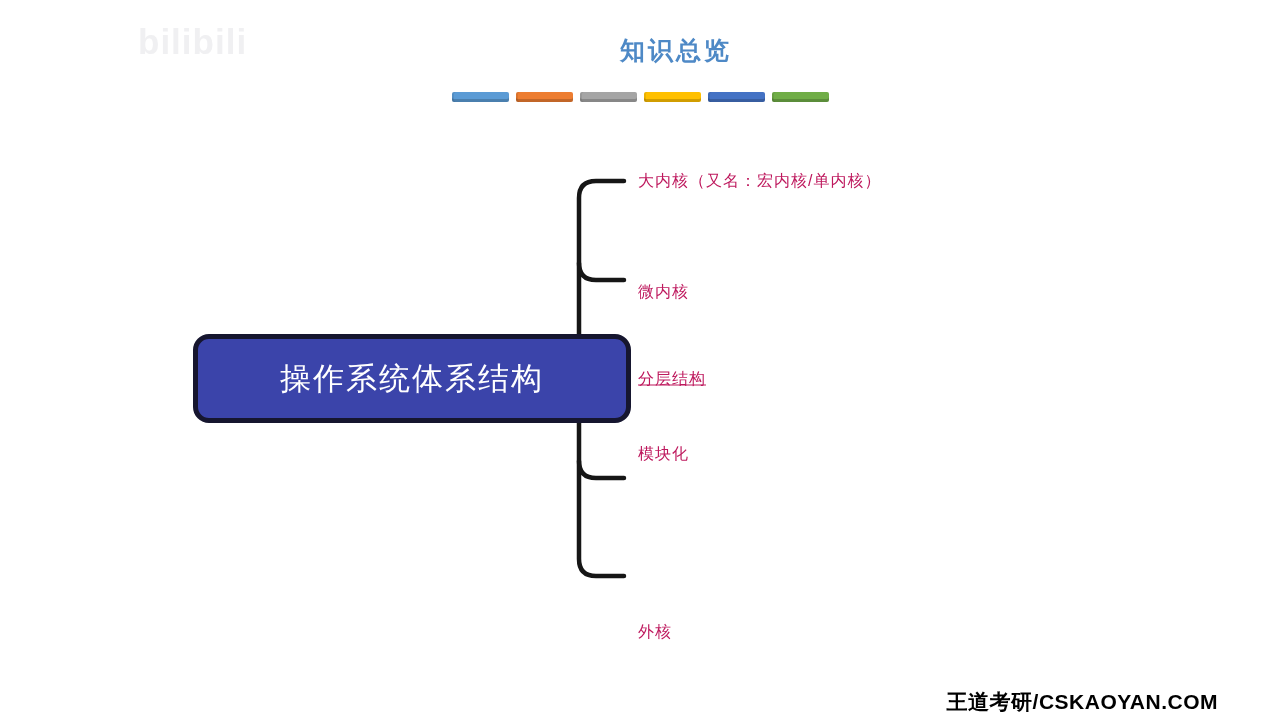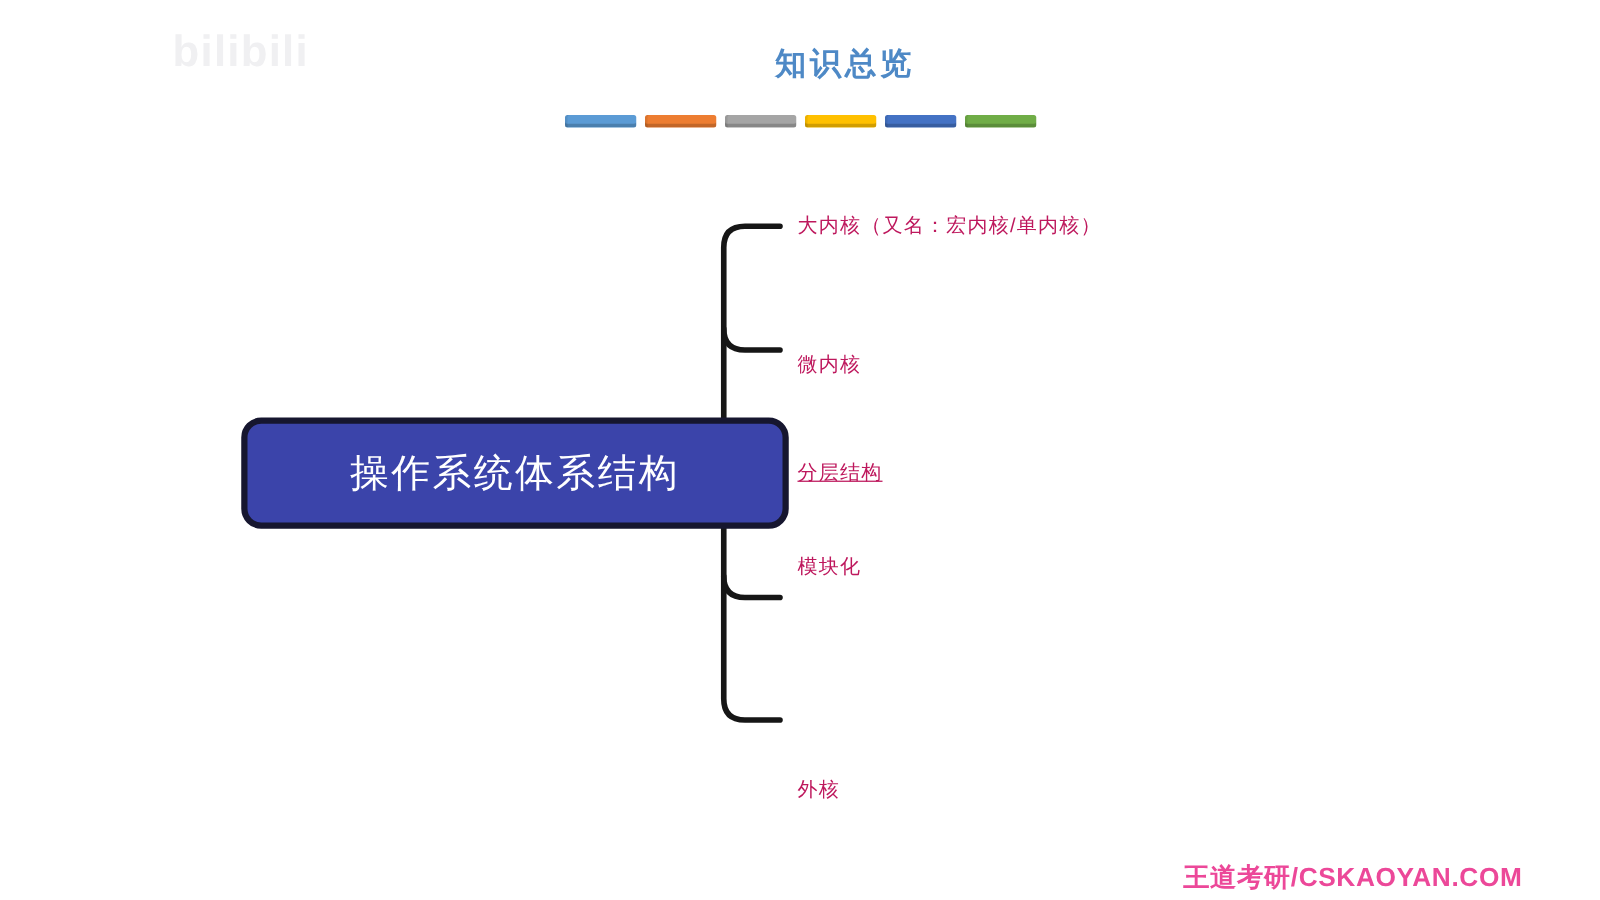--- a/index.html
+++ b/index.html
@@ -125,13 +125,13 @@
 </div>
 
 <div id="branch-labels">
     <div class="branch-label" style="top: 181px;">大内核（又名：宏内核/单内核）</div>
     <div class="branch-label" style="top: 292px;">微内核</div>
     <div class="branch-label" style="top: 379px; text-decoration: underline;">分层结构</div>
     <div class="branch-label" style="top: 454px;">模块化</div>
     <div class="branch-label" style="top: 608px; margin-top: 24px;">外核</div>
   </div>
 
-<div class="footer-brand" style="color: #ec4899;">王道考研/CSKAOYAN.COM</div>
+<div class="footer-brand" style="color: #000000;">王道考研/CSKAOYAN.COM</div>
 
 </body></html>

